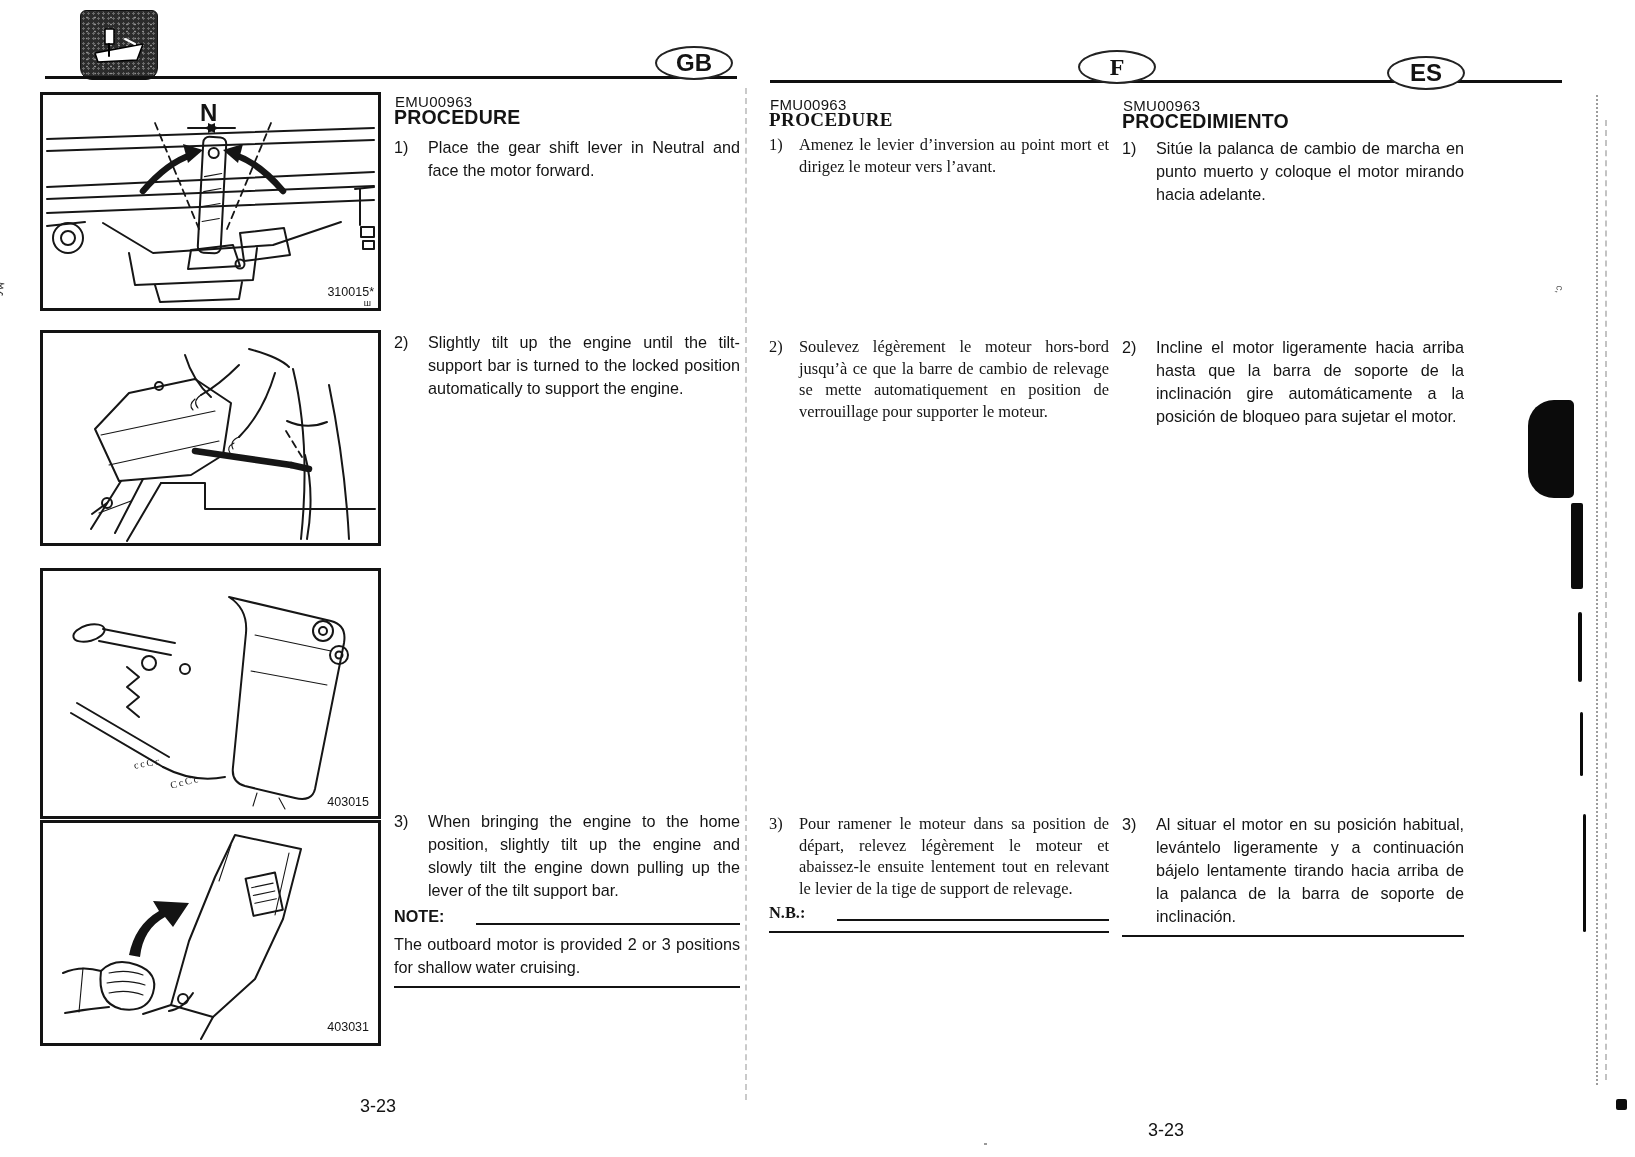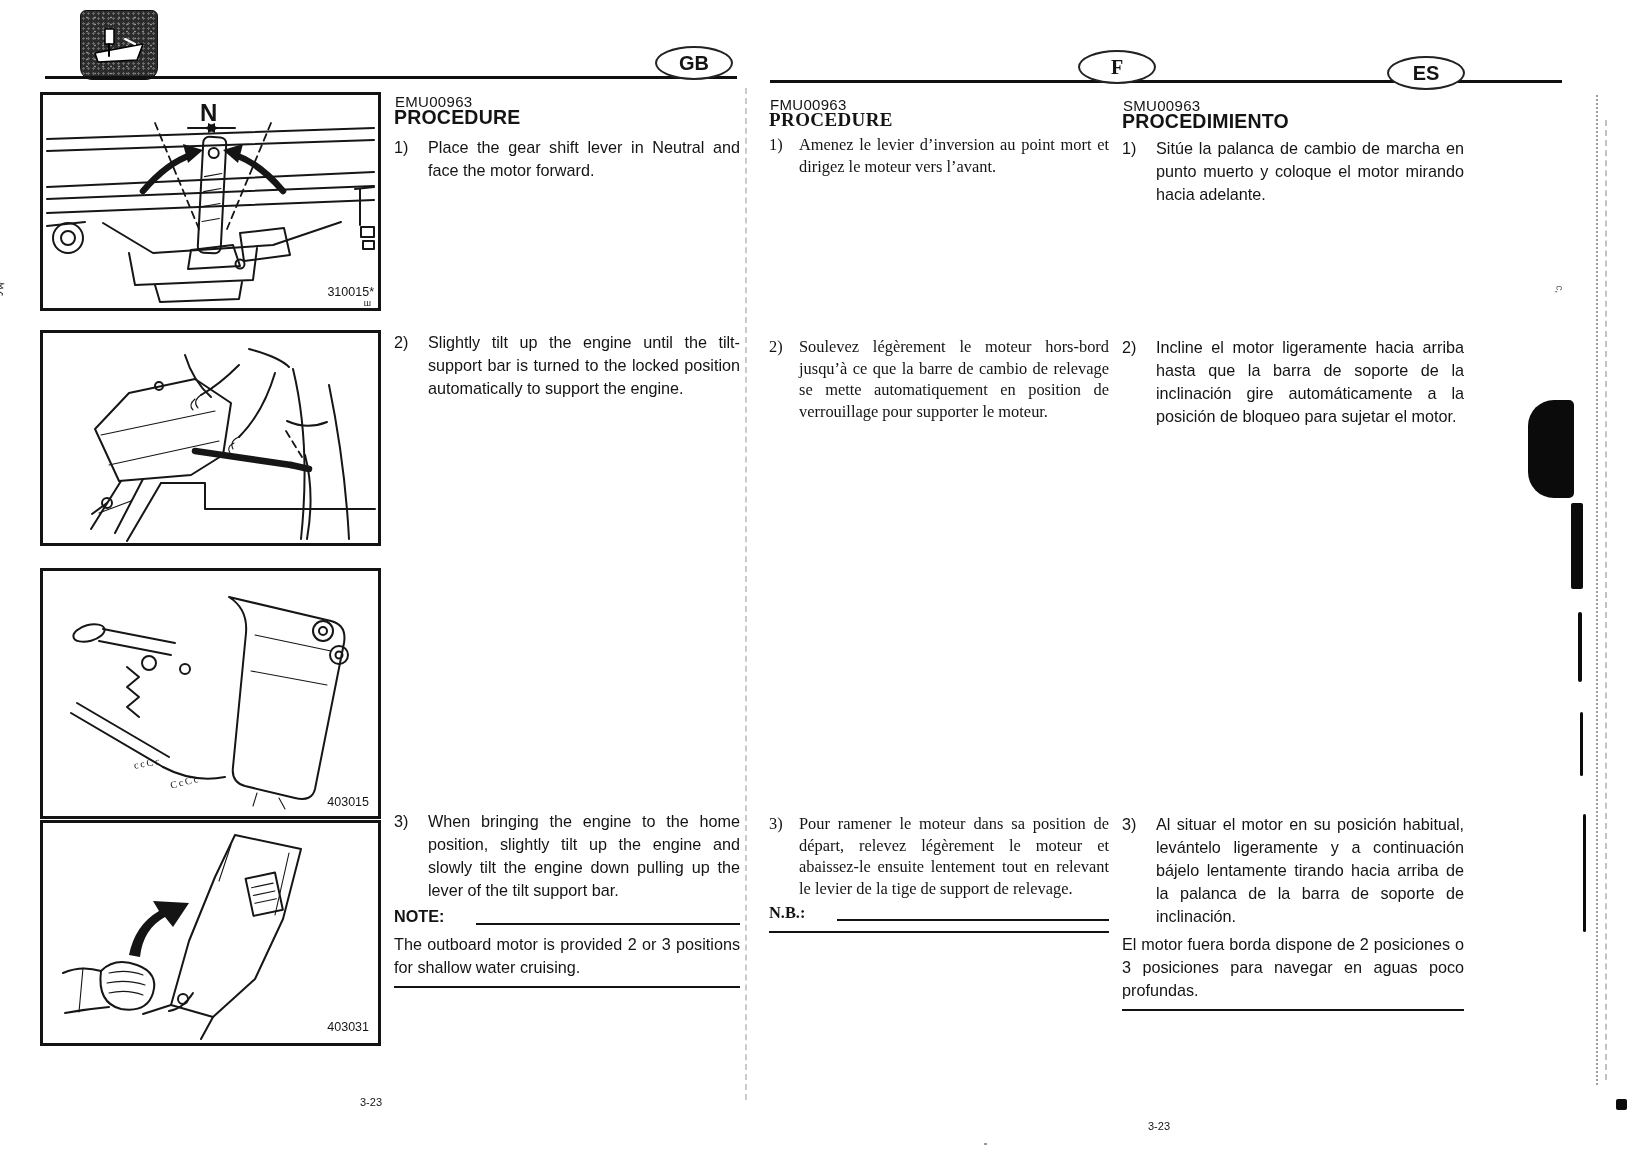--- a/index.html
+++ b/index.html
@@ -13,21 +13,21 @@
     left:80px;top:10px;width:76px;height:68px;
     background-color:#2b2b2b;
     background-image:radial-gradient(#6a6a6a 1px,transparent 1.4px),radial-gradient(#909090 1px,transparent 1.3px);
     background-size:5px 5px,8px 7px;background-position:0 0,2px 3px;
     border:1px solid #111;border-radius:6px 6px 12px 12px;
   }
   .rule{background:#101010;}
   .lang-badge{
     width:74px;height:30px;border:2px solid #222;border-radius:50%;
     display:flex;align-items:center;justify-content:center;
-    font-weight:700;font-size:20px;background:#fff;
+    font-weight:700;font-size:24px;background:#fff;
   }
   .badge-serif{font-family:"Liberation Serif",serif;}
   
   .figbox{border:3px solid #131313;background:#fff;}
   .fig{position:absolute;left:0;top:0;width:100%;height:100%;}
   .fig path,.fig circle,.fig rect,.fig ellipse,.fig polyline{
     stroke:#161616;stroke-width:2;fill:none;stroke-linecap:round;stroke-linejoin:round;
   }
   .fig .thin{stroke-width:1.1;}
   .fig .thick{stroke-width:6.5;}
@@ -46,21 +46,21 @@
   .body-serif{font-size:16.4px;line-height:21.5px;font-family:"Liberation Serif",serif;}
   .step{display:flex;margin-bottom:2px;}
   .step-num{flex:none;width:34px;}
   .body-serif .step-num{width:30px;}
   .step-text{flex:1;text-align:justify;}
   .note-row{display:flex;align-items:flex-end;margin-top:3px;gap:22px;}
   .note-label{flex:none;font-weight:700;padding-right:10px;}
   .note-line{flex:1;border-bottom:2.5px solid #131313;margin-bottom:3px;}
   .note-text{text-align:justify;margin-top:5px;}
   .bottom-rule{border-top:2.5px solid #131313;margin-top:7px;}
-  .pagenum{font-size:11px;font-family:"Liberation Sans",sans-serif;}
+  .pagenum{font-size:18px;font-family:"Liberation Sans",sans-serif;}
   .clip{overflow:hidden;}
   
   .tab-big{background:#0b0b0b;border-radius:26px 5px 5px 26px;}
   .tab-bar{background:#0b0b0b;border-radius:2px;}
   .noise{border-left:2px dotted #4c4c4c;opacity:.55;}
   .noise2{border-left:2px dashed #6a6a6a;opacity:.4;}
   .fold{border-left:2px dashed #b9b9b9;opacity:.75;}
   .mark{color:#333;font-size:14px;}
 </style>
 </head>
@@ -271,21 +271,20 @@
     <div class="step">
       <span class="step-num">2)</span>
       <span class="step-text">Incline el motor ligeramente hacia arriba hasta que la barra de soporte de la inclinación gire automáticamente a la posición de bloqueo para sujetar el motor.</span>
     </div>
   </div>
   <div class="abs body-sans" style="left:1122px;top:813px;width:342px;">
     <div class="step">
       <span class="step-num">3)</span>
       <span class="step-text">Al situar el motor en su posición habitual, levántelo ligeramente y a continuación bájelo lentamente tirando hacia arriba de la palanca de la barra de soporte de inclinación.</span>
     </div>
-    <div class="note-text">El motor fuera borda dispone de 2 posiciones o 3 posiciones para navegar en aguas poco profundas.</div>
     <div class="bottom-rule"></div>
   </div>
 
   <div class="abs fold" style="left:745px;top:88px;height:1012px;width:0;"></div>
 
   <div class="abs pagenum" style="left:360px;top:1096px;">3-23</div>
   <div class="abs pagenum clip" style="left:1148px;top:1120px;height:18px;">3-23</div>
 
   <div class="abs tab-big" style="left:1528px;top:400px;width:46px;height:98px;"></div>
   <div class="abs tab-bar" style="left:1571px;top:503px;width:12px;height:86px;"></div>

